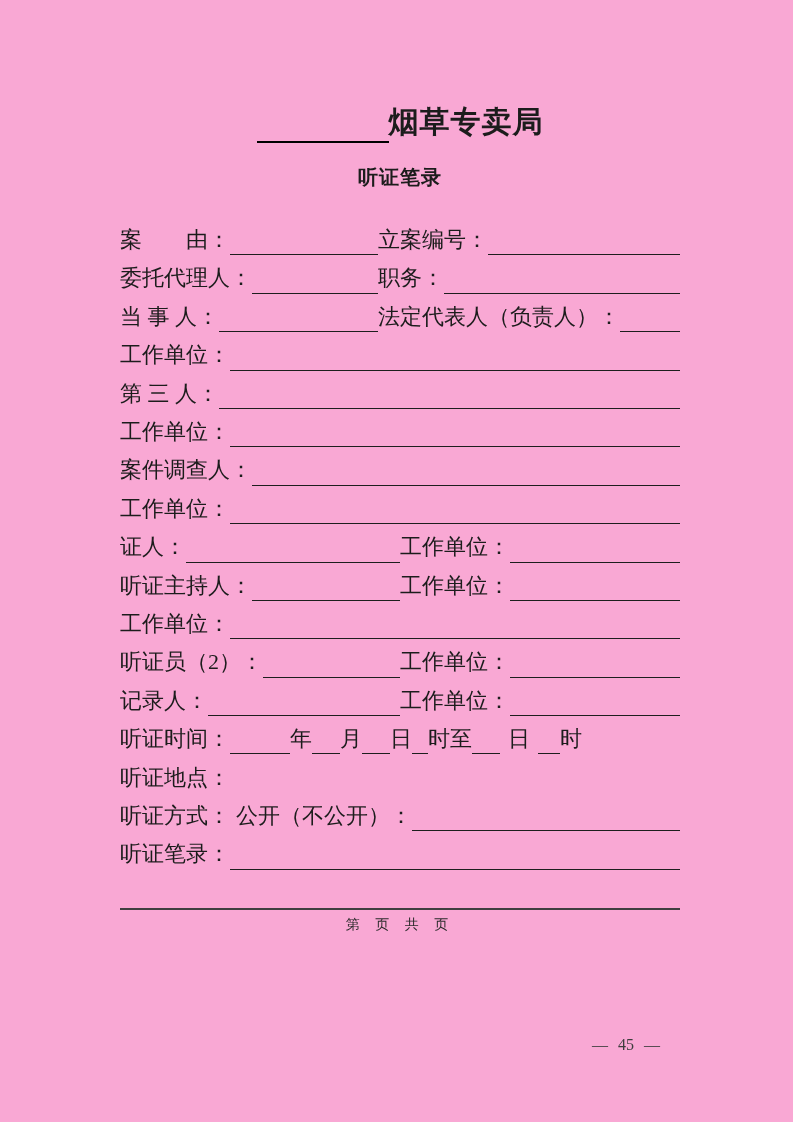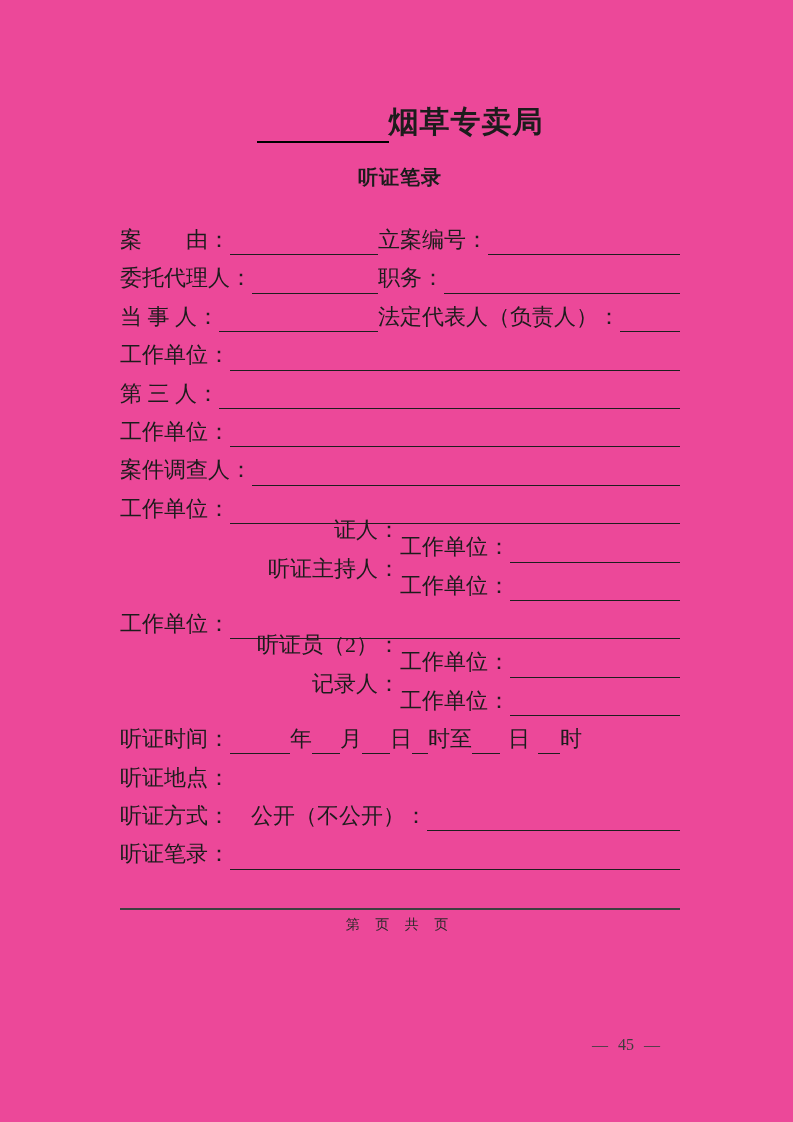--- a/index.html
+++ b/index.html
@@ -5,21 +5,21 @@
   html, body { margin: 0; padding: 0; }
   body {
     width: 793px; height: 1122px;
     background: #ffffff;
     font-family: "Liberation Serif", "DejaVu Serif", serif;
     color: #1c1c1c;
   }
   .sheet {
     position: relative;
     width: 793px; height: 1122px;
-    background: #ec4899;
+    background: #f9a8d4;
     overflow: hidden;
   }
   
   .title {
     position: absolute; left: 120px; top: 102px; width: 560px;
     text-align: center;
     font-size: 30px; font-weight: bold;
     letter-spacing: 1px;
     white-space: nowrap;
   }
@@ -39,28 +39,28 @@
   
   .form {
     position: absolute; left: 120px; top: 217px; width: 560px;
   }
   .row {
     display: flex; align-items: flex-end;
     height: 38.4px;
   }
   .seg { display: flex; align-items: flex-end; flex: none; }
   .w258 { width: 258px; }
-  .w280 { width: 280px; flex-direction: column; }
+  .w280 { width: 280px; }
   .lbl {
     font-size: 22px; line-height: 1.15;
     padding-bottom: 3px;
     white-space: pre;
     flex: none;
   }
-  .gap { margin-left: 21px; }
+  .gap { margin-left: 6px; }
   .sp  { margin-left: 8px; margin-right: 8px; }
   .blank {
     border-bottom: 1.5px solid #1e1e1e;
     height: 16px;
     flex: none;
   }
   .flex { flex: 1 1 auto; }
   .bw60 { width: 60px; } .bw28 { width: 28px; }
   .bw16 { width: 16px; } .bw22 { width: 22px; }
   

